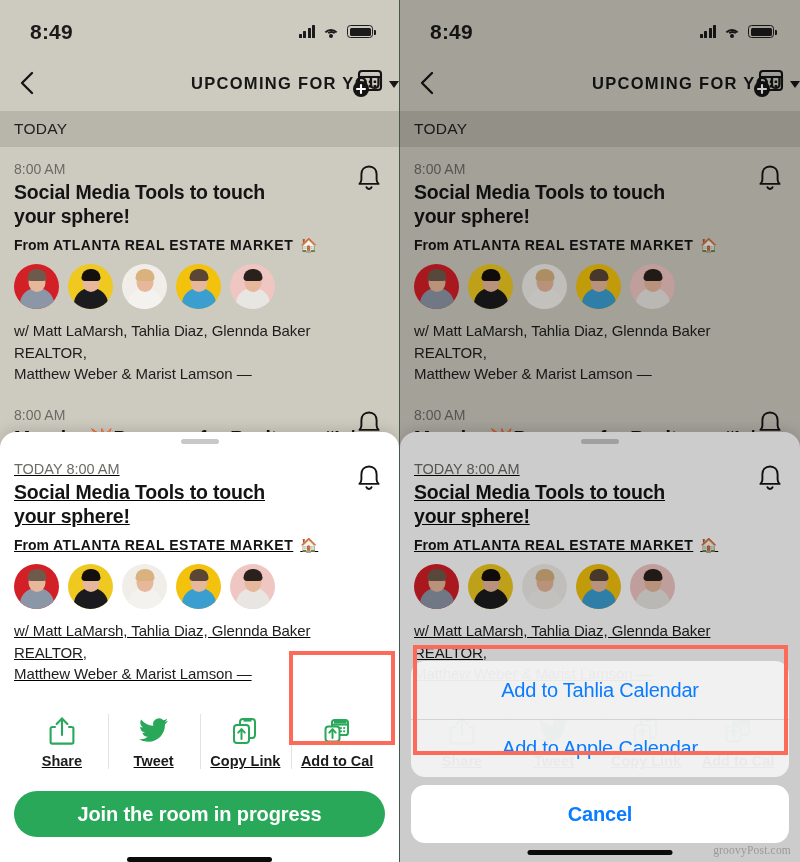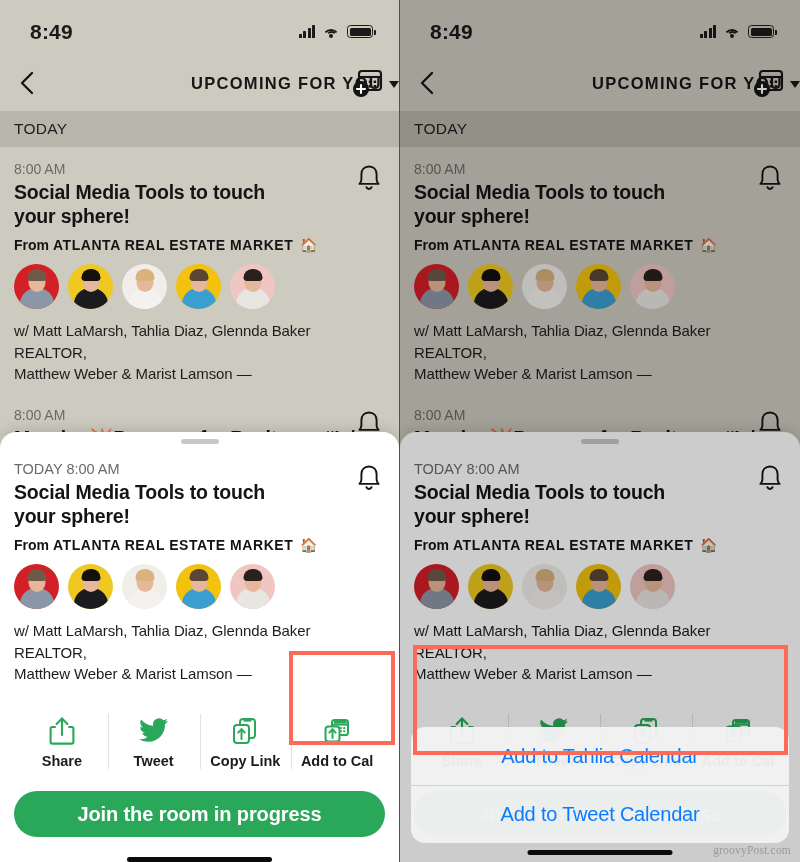--- a/index.html
+++ b/index.html
@@ -134,21 +134,21 @@
   
   .sheet {
     position: absolute; left: 0; right: 0; bottom: 0;
     background: #fff; border-radius: 16px 16px 0 0;
     box-shadow: 0 -2px 14px rgba(0,0,0,.14);
   }
   .grabber {
     width: 38px; height: 5px; border-radius: 3px;
     background: #c8c8c8; margin: 7px auto 0;
   }
-  .sheet-inner { padding: 11px 14px 0; }
+  .sheet-inner { padding: 11px 14px 0; text-decoration: underline; }
   .sheet .evtime { font-size: 14.5px; color: #6b6b66; }
   .sheet .bell { top: 14px; right: 16px; }
 
   .actionrow {
     display: flex; margin-top: 20px; padding: 0 2px;
   }
   .action {
     flex: 1; display: flex; flex-direction: column;
     align-items: center; gap: 6px; padding: 10px 0 9px;
     position: relative;
@@ -671,22 +671,23 @@
       <div class="joinbtn">Join the room in progress</div>
       <div class="homebar" style="visibility:hidden"></div>
 
     </div>
 
     <div class="dimlayer"></div>
 
     <div class="actionsheet">
       <div class="as-group">
         <div class="as-item">Add to Tahlia Calendar</div>
-        <div class="as-item">Add to Tweet Calendar</div>
-      </div>
+        <div class="as-item">Add to Apple Calendar</div>
+      </div>
+      <div class="as-cancel">Cancel</div>
     </div>
 
     <div class="homebar" style="position:absolute;left:50%;transform:translateX(-50%);bottom:7px;margin:0;z-index:12"></div>
 
     <div class="redbox right-as"></div>
 
     <div class="watermark">groovyPost.com</div>
   </div>
 
   <div class="divider"></div>

